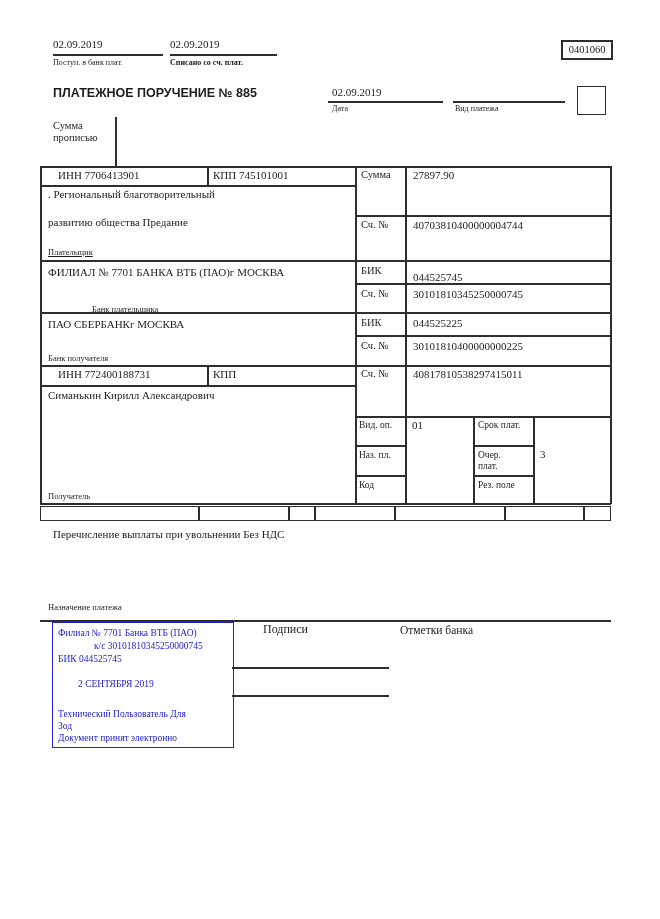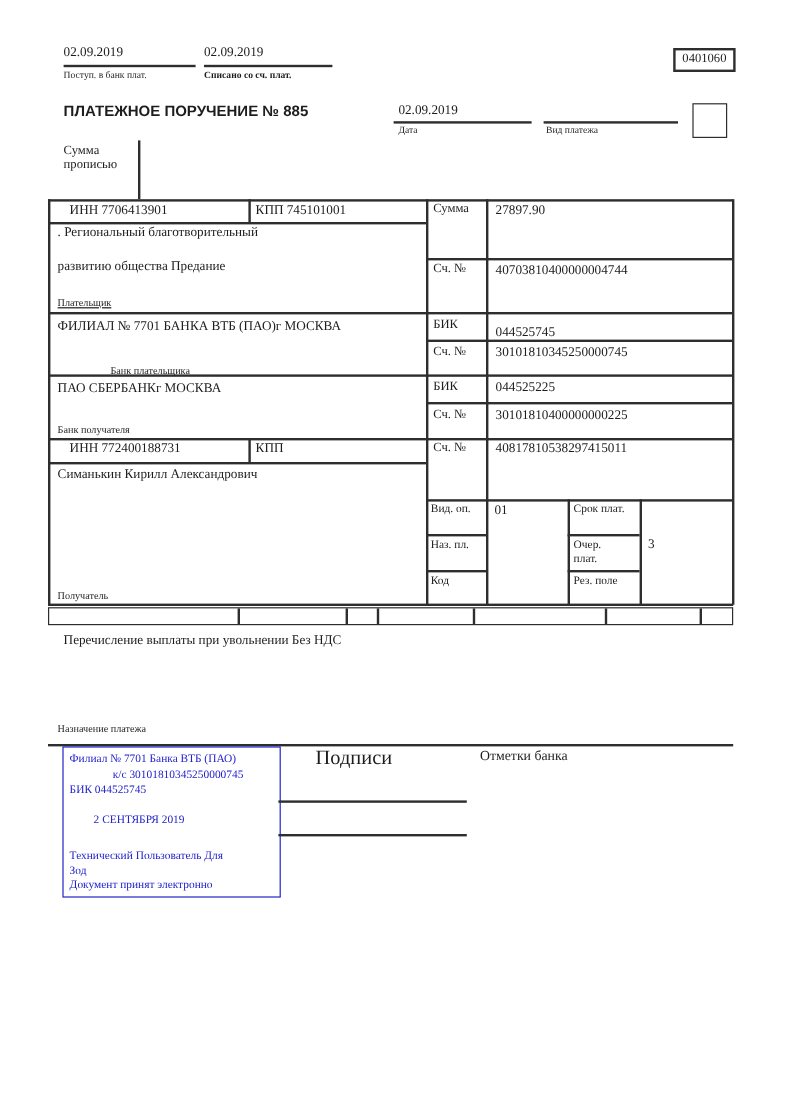--- a/index.html
+++ b/index.html
@@ -133,19 +133,19 @@
 
   <div class="sealbox" style="left:52px;top:622px;width:180px;height:124px;"></div>
   <div class="abs t95 blue" style="left:58px;top:628px;">Филиал № 7701 Банка ВТБ (ПАО)</div>
   <div class="abs t95 blue" style="left:58px;top:641px;margin-left:36px;">к/с 30101810345250000745</div>
   <div class="abs t95 blue" style="left:58px;top:654px;">БИК 044525745</div>
   <div class="abs t95 blue" style="left:58px;top:679px;margin-left:20px;">2 СЕНТЯБРЯ 2019</div>
   <div class="abs t95 blue" style="left:58px;top:709px;">Технический Пользователь Для</div>
   <div class="abs t95 blue" style="left:58px;top:721px;">Зод</div>
   <div class="abs t95 blue" style="left:58px;top:733px;">Документ принят электронно</div>
 
-  <div class="abs" style="left:263px;top:622px;font-size:17px;text-align:center;">Подписи</div>
+  <div class="abs" style="left:263px;top:622px;font-size:12px;text-align:center;">Подписи</div>
   <div class="hl" style="left:232px;top:667px;width:157px;"></div>
   <div class="hl" style="left:232px;top:695px;width:157px;"></div>
 
   <div class="abs ctr" style="left:400px;top:624px;width:200px;font-size:11.5px;">Отметки банка</div>
 
 </div>
 
 </body></html>

